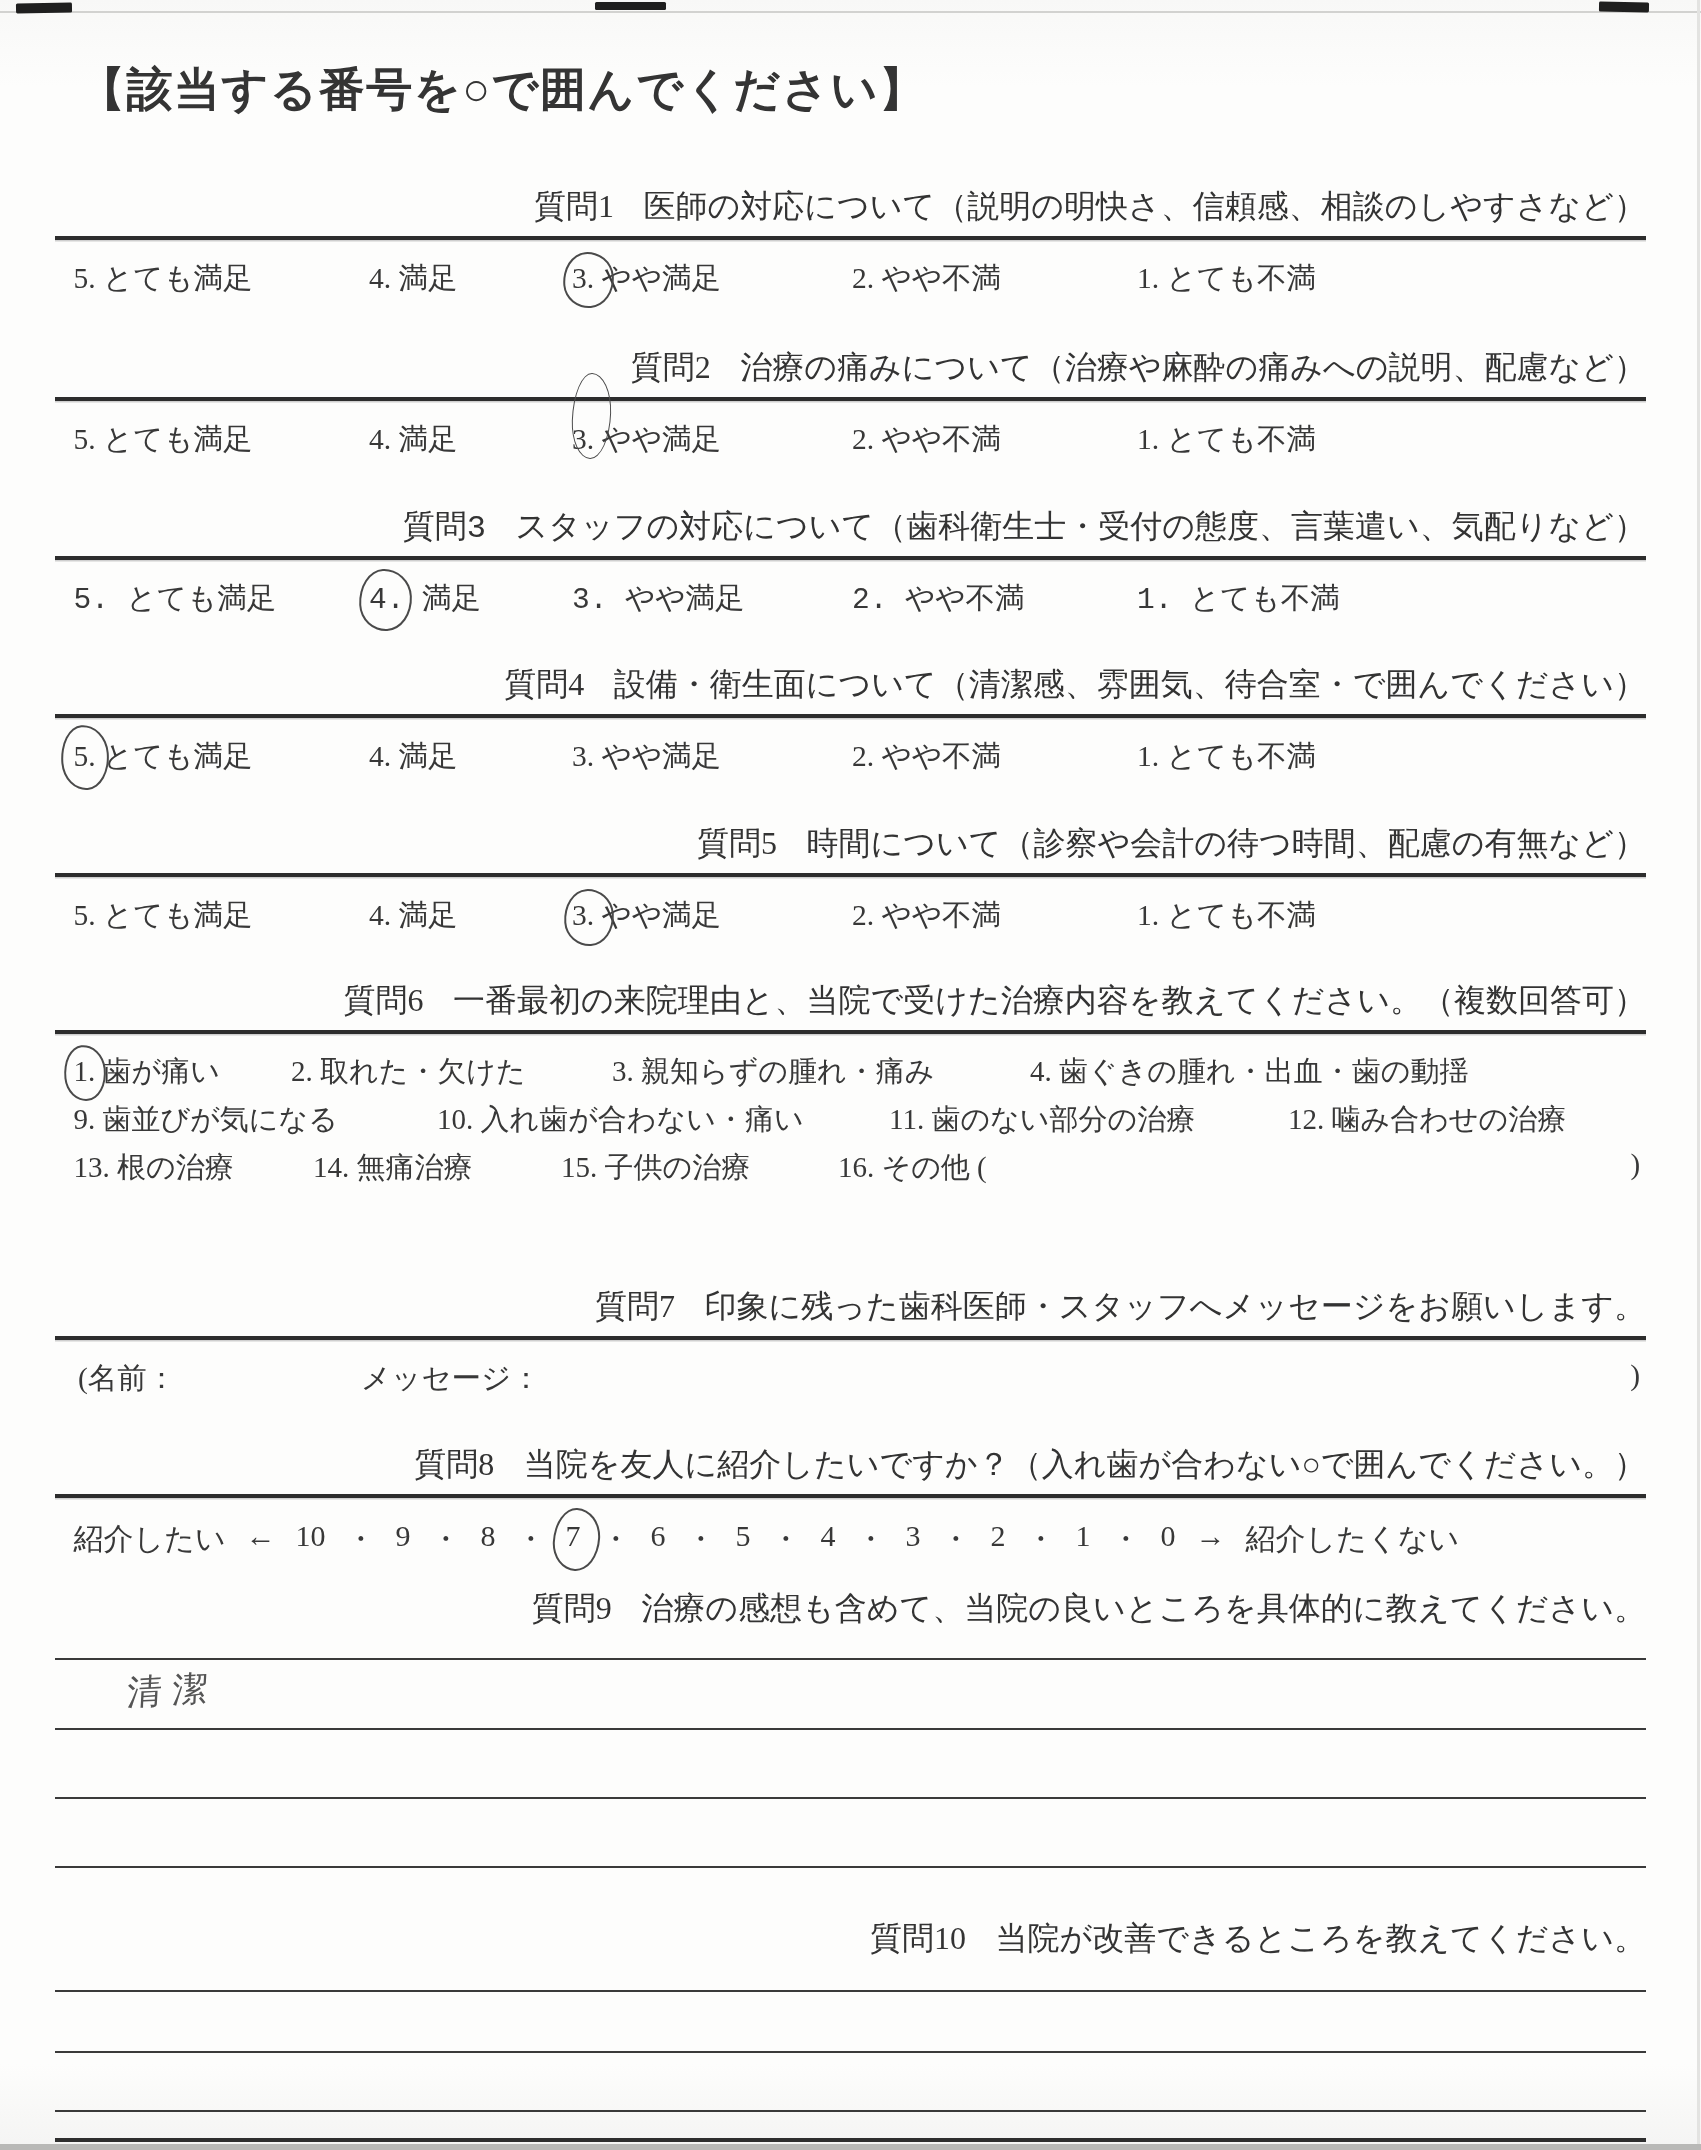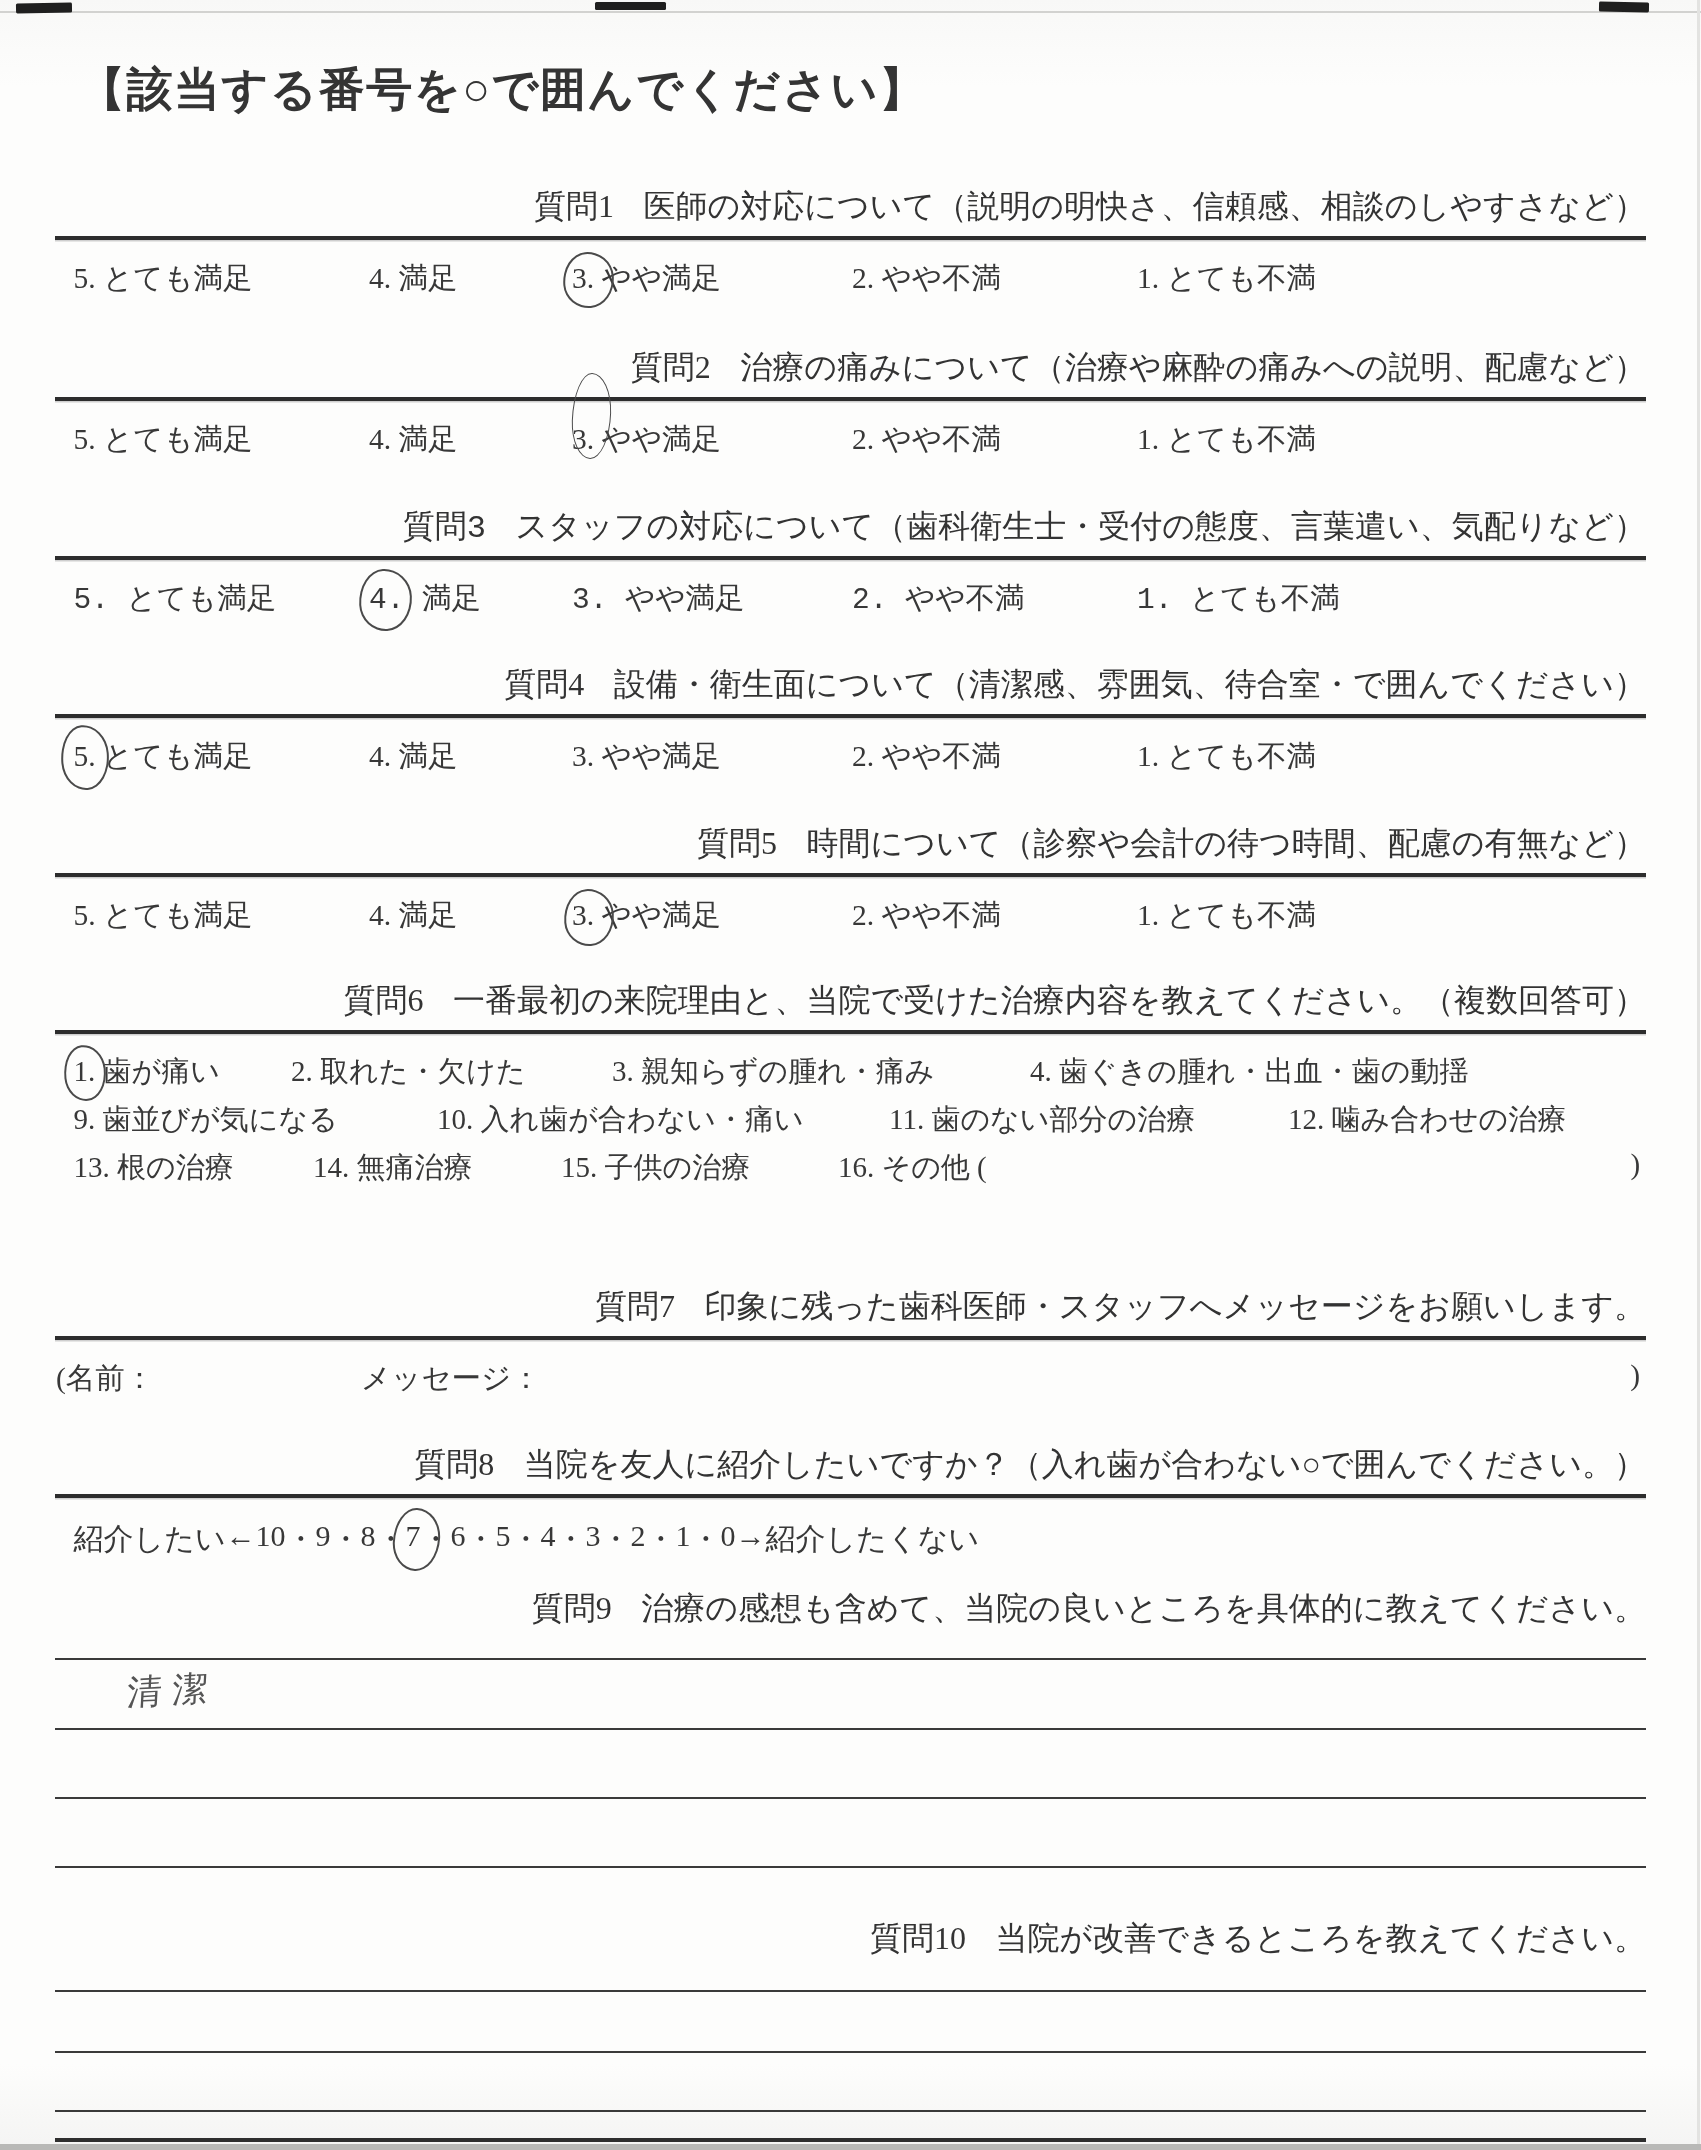--- a/index.html
+++ b/index.html
@@ -35,21 +35,21 @@
 
   .q6row { position:relative; height:48px; font-size:29px; color:#383838; }
 
   .circle {
     position:absolute; border:2.2px solid #4a4a4a;
     border-radius:48% 52% 50% 50% / 56% 46% 54% 44%;
     pointer-events:none;
   }
 
   .scale { position:relative; margin-top:20.7px; height:49px; font-size:30px; color:#383838;
-           display:flex; align-items:flex-start; padding-left:18.5px; white-space:nowrap; }
+           display:flex; align-items:flex-start; gap:20px; padding-left:18.5px; white-space:nowrap; }
   .numwrap { position:relative; display:inline-block; }
 
   .ansline { position:absolute; left:55px; width:1591px; height:2.2px; background:#3a3a3a; }
   .ansline.thick { height:3.7px; background:#2f2f2f; }
 
   .handwriting {
     position:absolute; left:127px; top:1667px;
     font-size:35px; color:#555;
     transform:rotate(-3deg) skewX(-6deg);
     letter-spacing:10.3px;
@@ -177,21 +177,21 @@
     </div>
   </div>
 
   <div class="q" style="top:1285px;">
     <div class="q-header">
       <span class="q-num">質問7</span>
       <span>印象に残った歯科医師・スタッフへメッセージをお願いします。</span>
     </div>
     <div class="rule"></div>
     <div class="opts" style="height:46px;">
-      <span class="opt" style="left:1px">(名前：</span>
+      <span class="opt" style="left:23px">(名前：</span>
       <span class="opt" style="left:306px">メッセージ：</span>
       <span class="opt" style="right:5.9px">)</span>
     </div>
   </div>
 
   <div class="q" style="top:1443px;">
     <div class="q-header">
       <span class="q-num">質問8</span>
       <span>当院を友人に紹介したいですか？（入れ歯が合わない○で囲んでください。）</span>
     </div>

